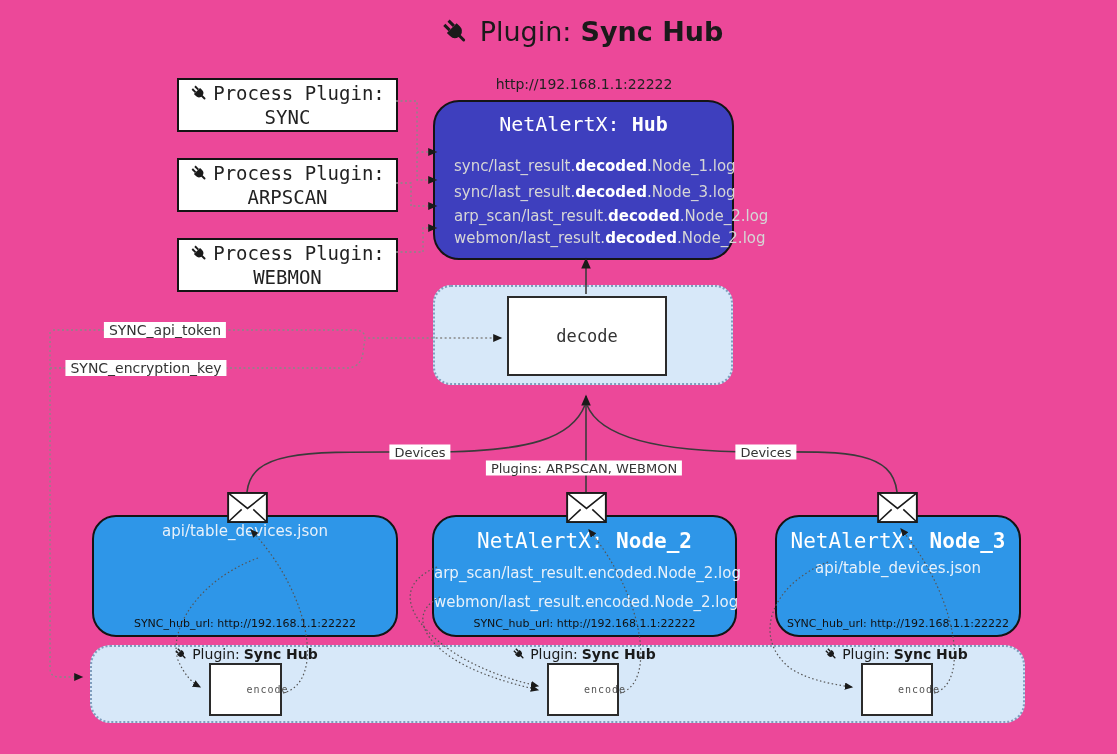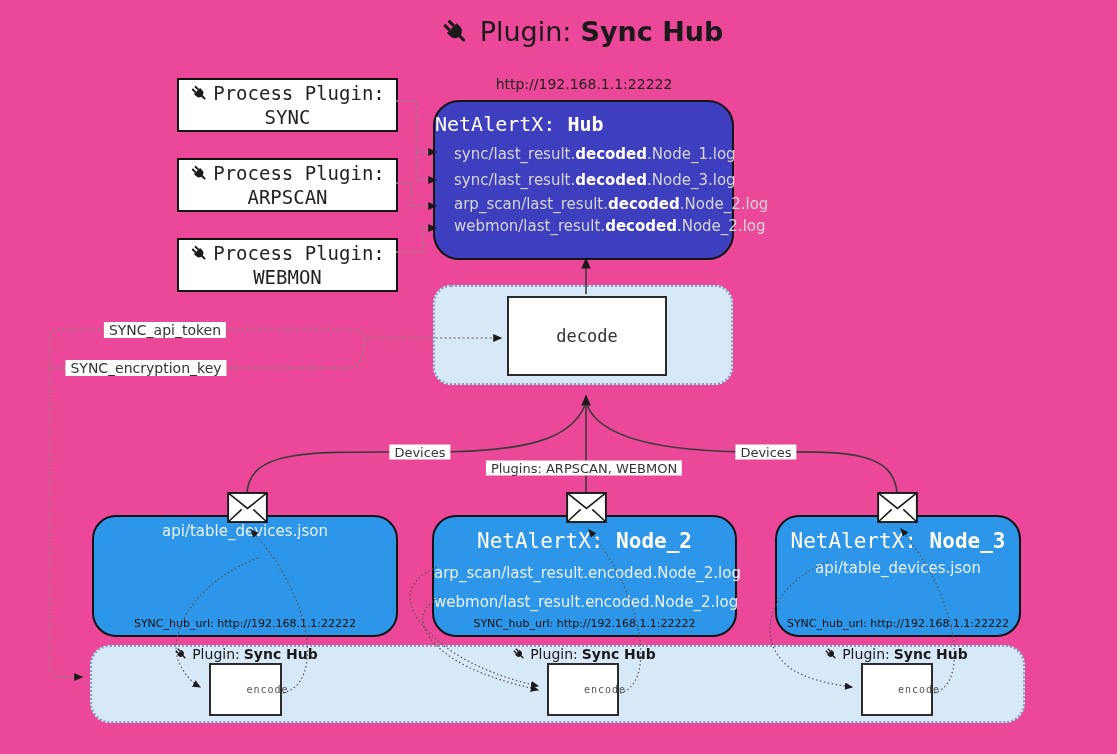--- a/index.html
+++ b/index.html
@@ -16,21 +16,21 @@
   .plug-ic{flex:0 0 auto;}
   
   .proc-box{position:absolute;left:177px;width:217px;height:50px;background:#fff;border:2px solid #141414;
     display:flex;flex-direction:column;align-items:center;justify-content:center;
     font-family:"DejaVu Sans Mono","Liberation Mono",monospace;font-size:19px;color:#222;z-index:2;line-height:24px;}
   .proc-box .row{display:flex;align-items:center;gap:4px;}
   
   #hub{position:absolute;left:433px;top:100px;width:297px;height:148px;background:#3e3fbe;
     border:2px solid #141414;border-radius:26px;z-index:2;padding-top:8px;box-sizing:content-box;}
   #hub .hub-title{font-family:"DejaVu Sans Mono","Liberation Mono",monospace;font-size:20px;color:#fff;
-    line-height:28px;margin-bottom:3px;}
+    text-align:center;line-height:28px;margin-bottom:15px;}
   #hub .hub-title .bold{font-weight:bold;}
   .hub-item{font-size:15px;color:#d6d6d6;padding-left:12px;white-space:nowrap;margin-left:7px;}
   .hub-item .bold{font-weight:bold;color:#fff;}
   .lh26{line-height:26px;} .lh22{line-height:22px;}
   #hub-url{position:absolute;left:584px;top:76px;transform:translateX(-50%);font-size:14px;color:#222;z-index:2;}
   
   #decode-panel{position:absolute;left:433px;top:285px;width:300px;height:100px;background:#d7e8f9;
     border:2px dotted #7f9dbd;border-radius:18px;z-index:2;box-sizing:border-box;}
   #decode-box{position:absolute;left:507px;top:296px;width:160px;height:80px;background:#fff;border:2px solid #2b2b2b;
     display:flex;align-items:center;justify-content:center;font-size:17px;color:#333;z-index:3;box-sizing:border-box;}

